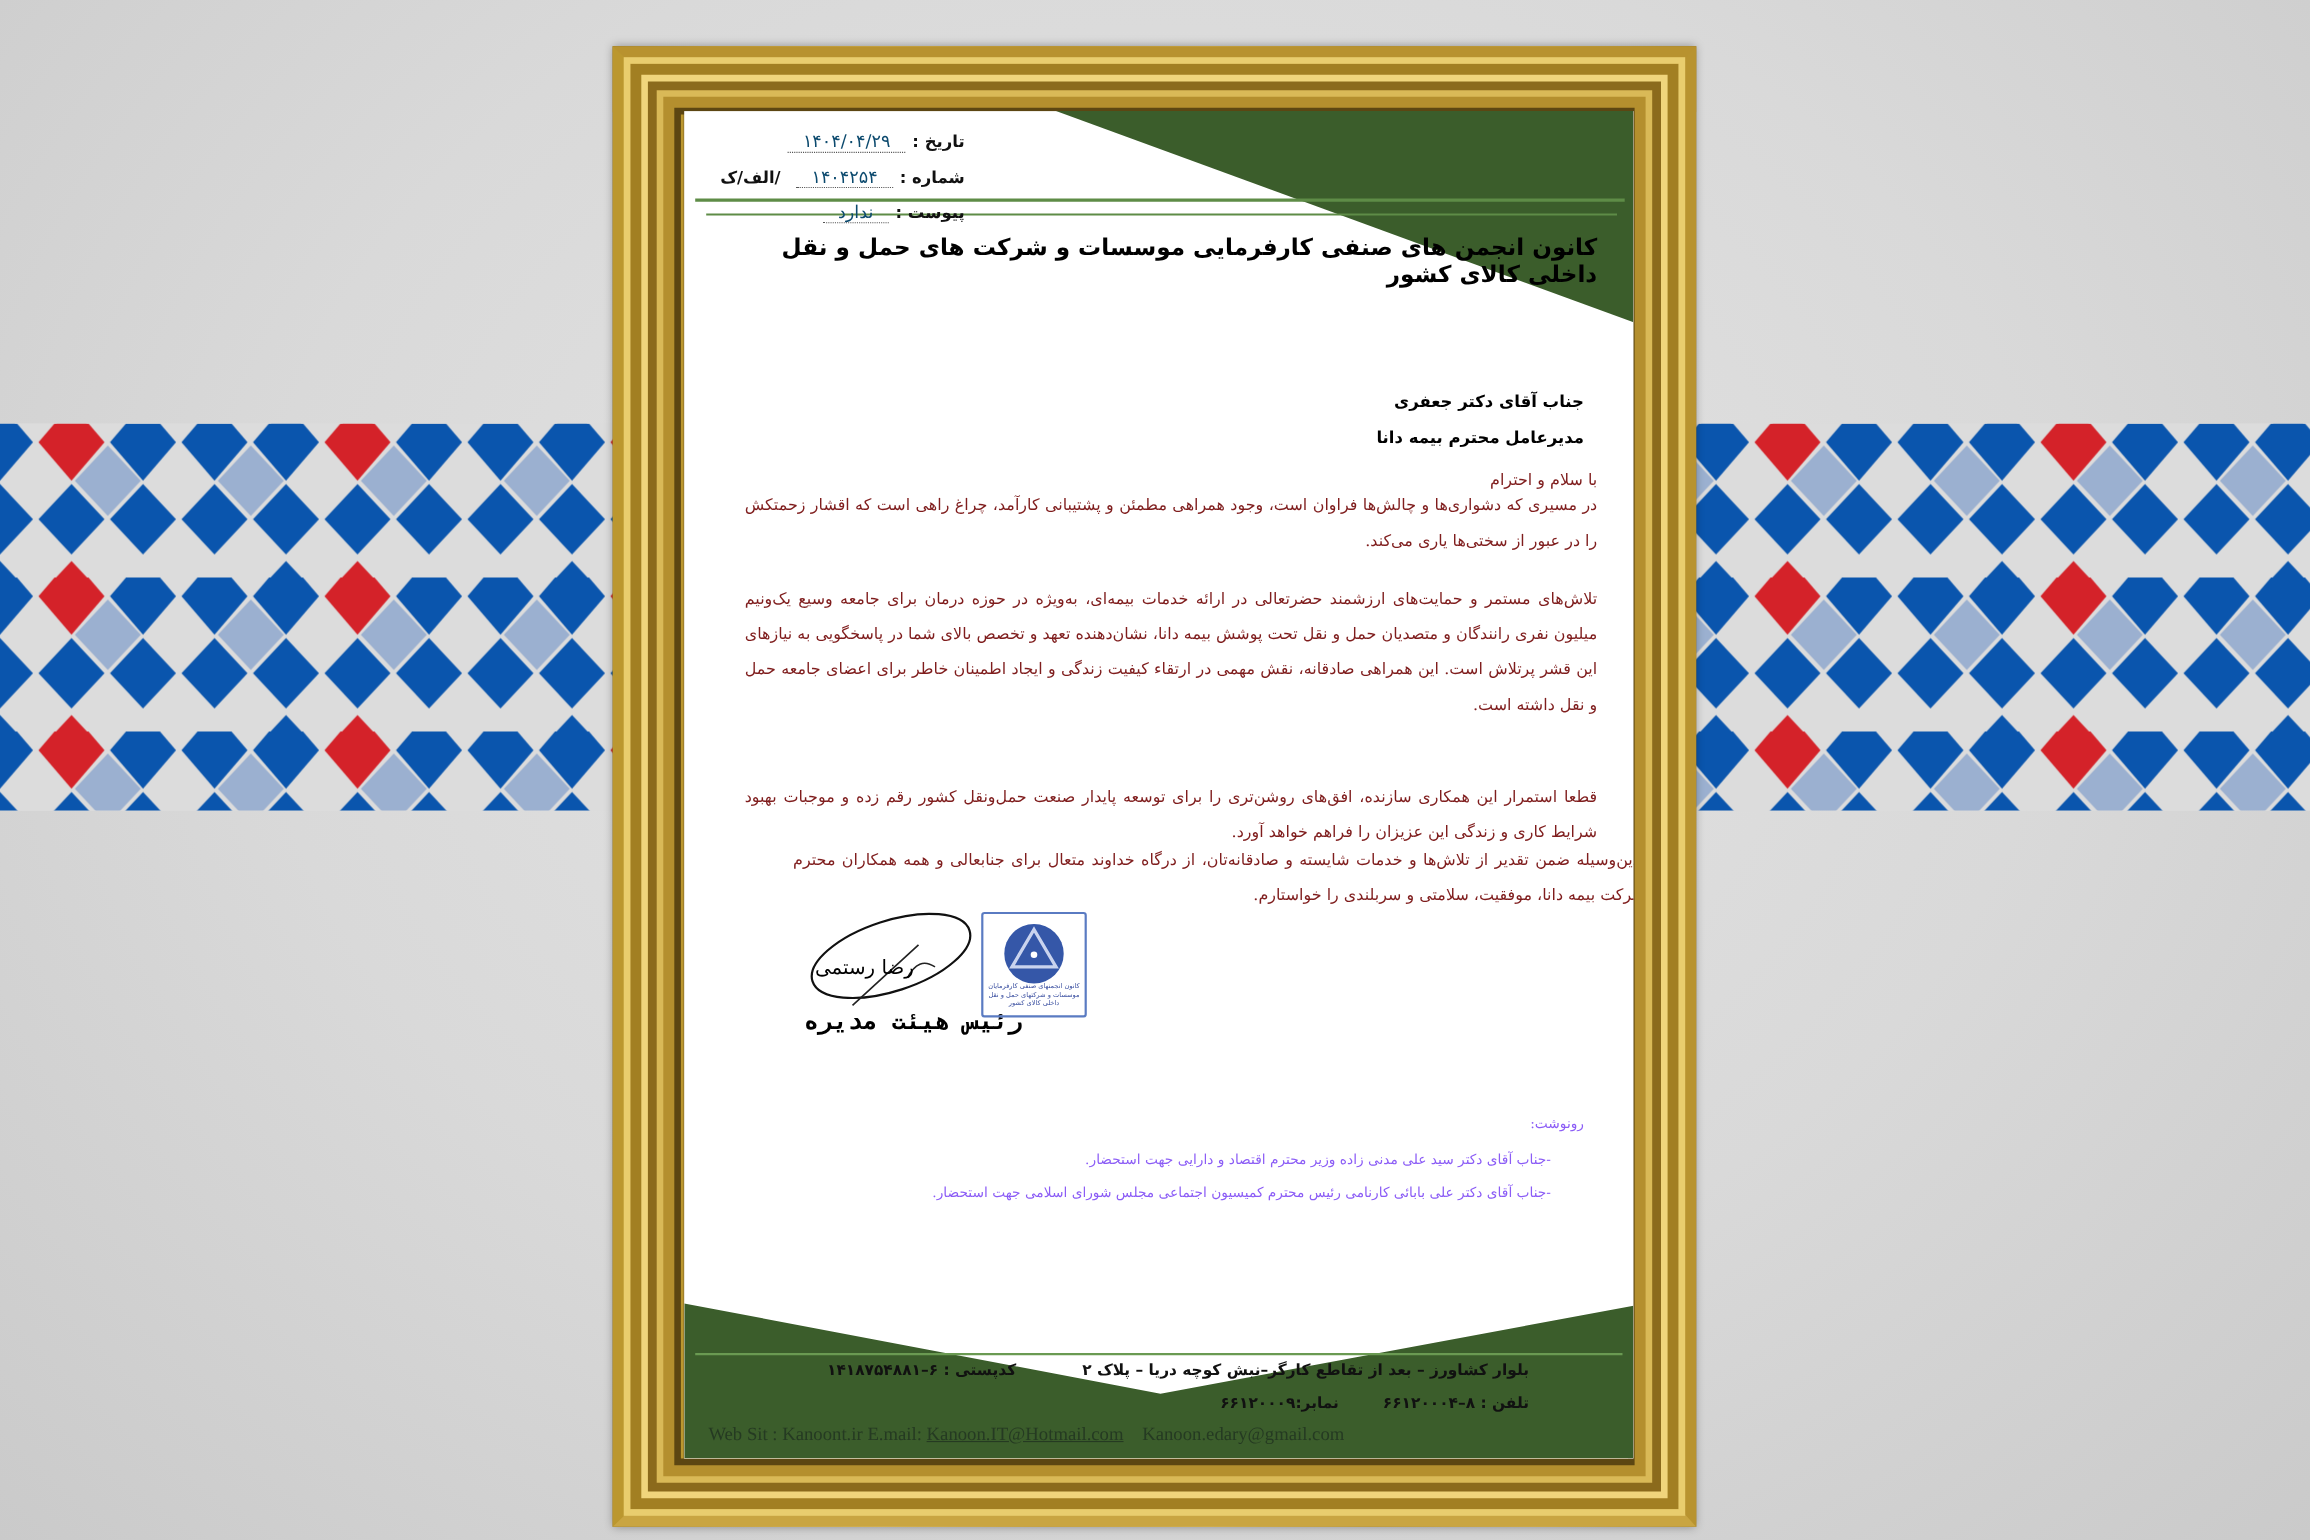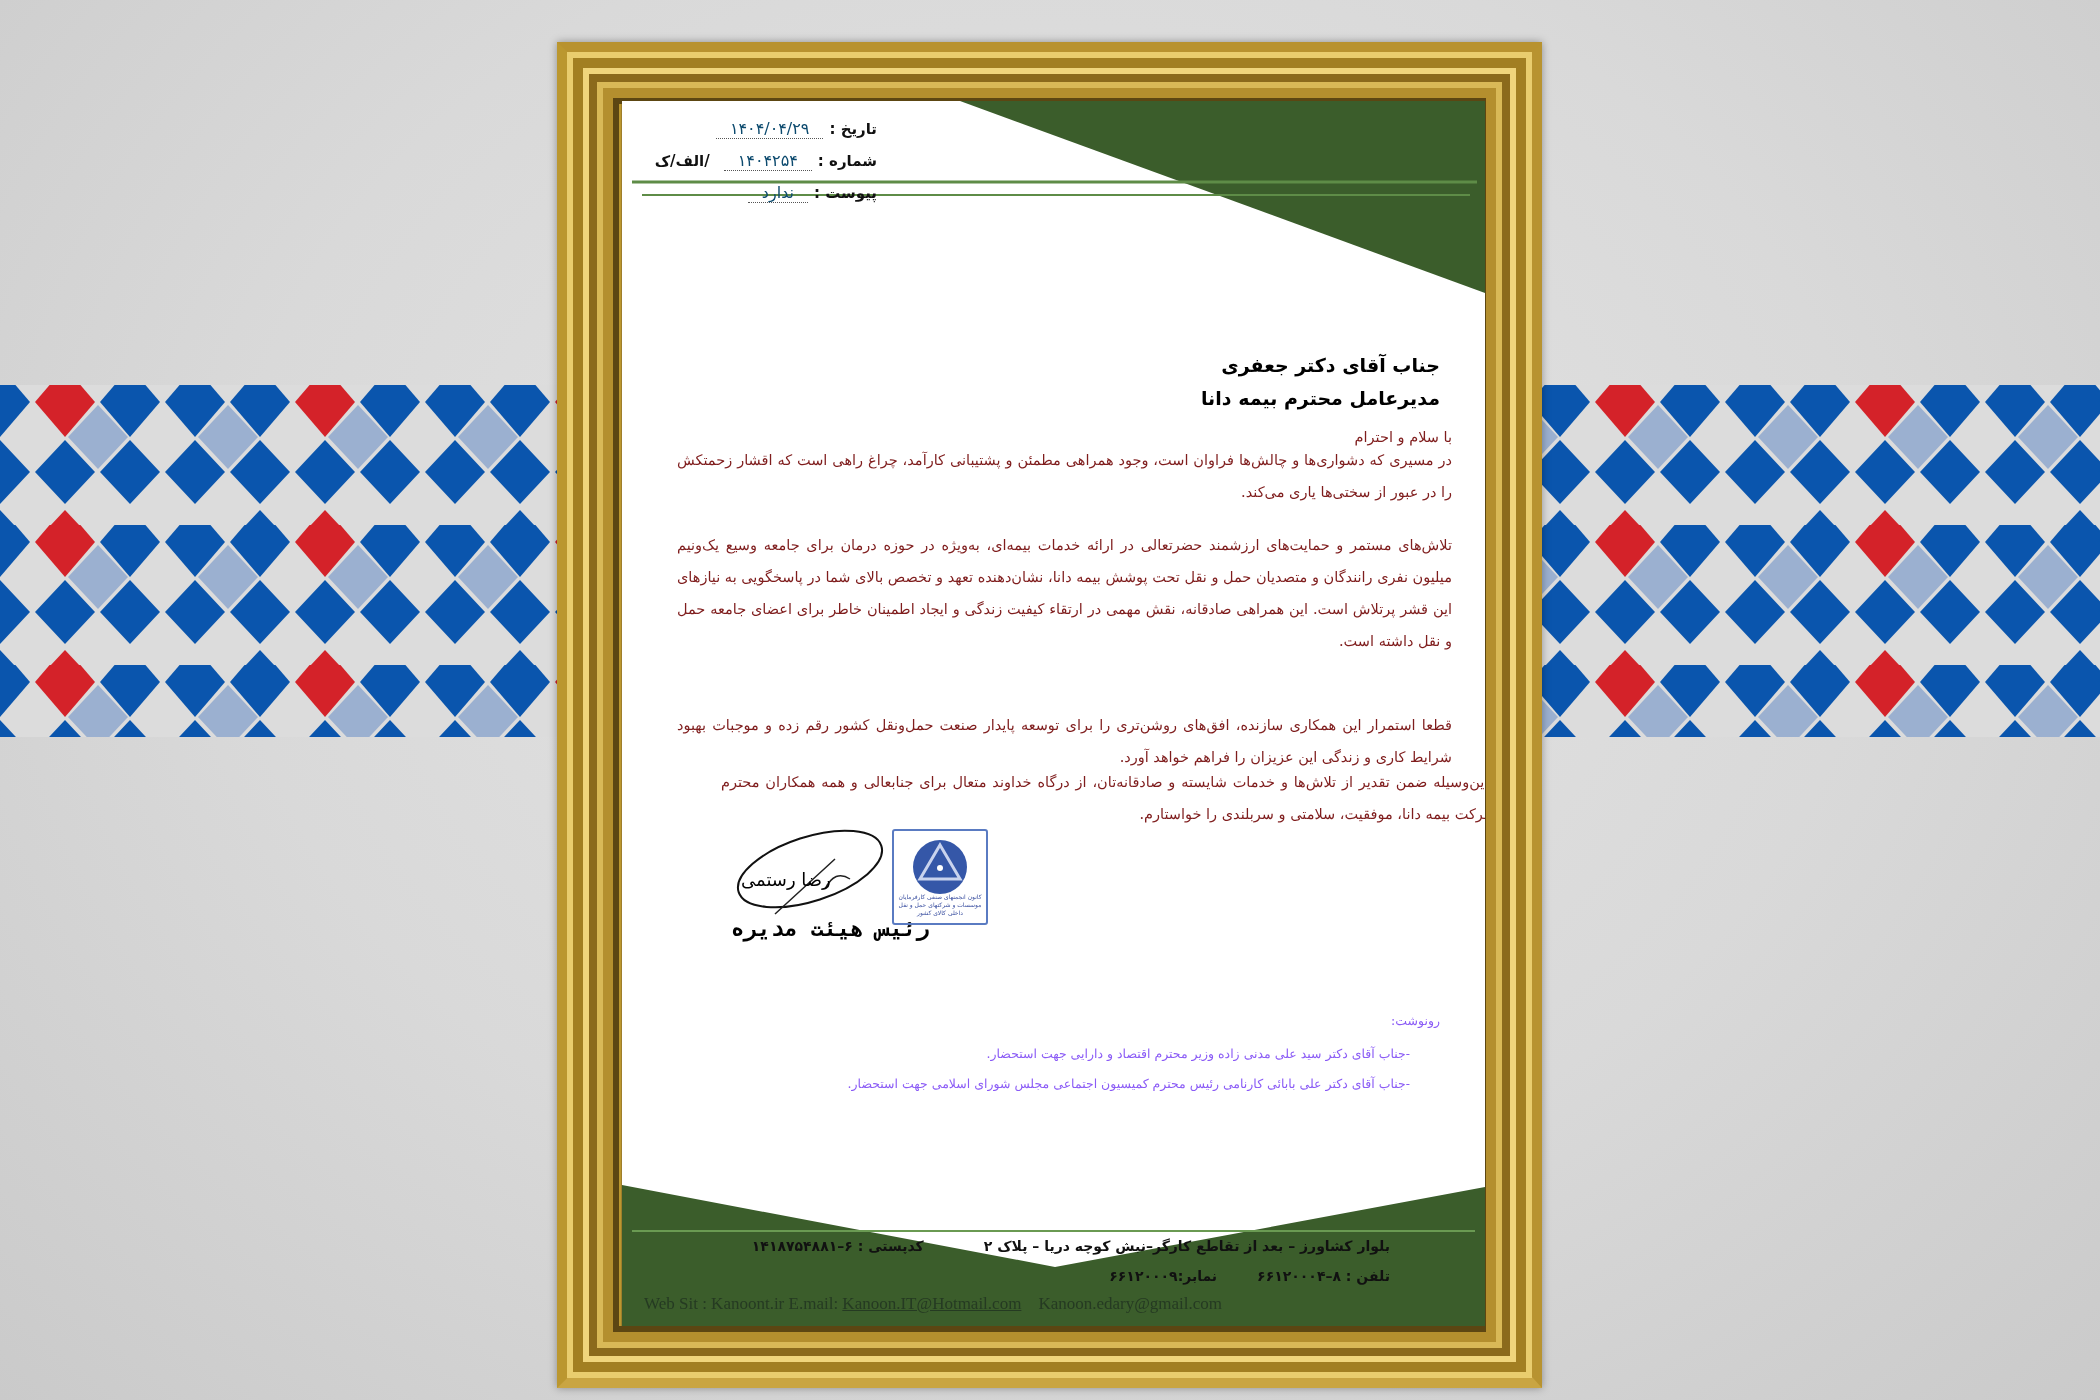--- a/index.html
+++ b/index.html
@@ -45,21 +45,21 @@
   .meta-val { font-weight:normal; border-bottom:1px dotted #555; padding:0 14px; font-size:16px; color:#0c4a6e; }
   .meta-suffix { font-weight:bold; margin-right:14px; }
   .org-title {
     position:absolute; left:40px; top:112px; width:790px; text-align:right; direction:rtl;
     font-size:21px; font-weight:bold; color:#000; letter-spacing:-0.3px;
   }
   .body-text {
     position:absolute; left:55px; width:775px; direction:rtl; text-align:justify;
     font-family:"DejaVu Serif", serif; font-size:14.5px; color:#7f1d1d; line-height:32px;
   }
-  .recipient { position:absolute; right:45px; top:248px; direction:rtl; font-weight:bold; font-size:19px; line-height:33px; color:#000; }
+  .recipient { position:absolute; right:45px; top:248px; direction:rtl; font-weight:bold; font-size:15px; line-height:33px; color:#000; }
   .sign-block { position:absolute; left:103px; top:728px; width:130px; height:120px; }
   .sign-name { position:absolute; left:16px; top:40px; font-weight:normal; font-size:18px; direction:rtl; white-space:nowrap;text-align:right; }
   .sign-title { position:absolute; left:6px; top:87px; font-weight:bold; font-size:22px; direction:rtl; white-space:nowrap;font-family:Liberation Mono, monospace; }
   .stamp {
     position:absolute; left:270px; top:728px; width:96px; height:96px;
     border:2px solid #5a7bc2; border-radius:3px; box-sizing:border-box;
   }
   .stamp-text { position:absolute; left:4px; right:4px; bottom:6px; font-size:6px; color:#3a4fa0; text-align:center; direction:rtl; line-height:8px; }
   .cc { position:absolute; right:45px; direction:rtl; font-family:"DejaVu Serif", serif; font-size:12.5px; color:#8b5cf6; white-space:nowrap; }
   .footer-line1 { position:absolute; right:95px; top:1137px; direction:rtl; font-weight:bold; font-size:14px; color:#111; white-space:nowrap; display:flex; gap:60px; }
@@ -129,20 +129,21 @@
       <span class="meta-label">شماره :</span>
       <span class="meta-val">۱۴۰۴۲۵۴</span>
       <span class="meta-suffix">/الف/ک</span>
     </div>
     <div class="meta-row">
       <span class="meta-label">پیوست :</span>
       <span class="meta-val">ندارد</span>
     </div>
   </div>
 
+  <div class="org-title">کانون انجمن های صنفی کارفرمایی موسسات و شرکت های  حمل و نقل داخلی کالای کشور</div>
 
   <div class="recipient">
     <div>جناب آقای دکتر جعفری</div>
     <div>مدیرعامل محترم بیمه دانا</div>
   </div>
 
   <div class="body-text" style="top:320px;">با سلام و احترام</div>
   <div class="body-text" style="top:343px;">در مسیری که دشواری‌ها و چالش‌ها فراوان است، وجود همراهی مطمئن و پشتیبانی کارآمد، چراغ راهی است که اقشار زحمتکش را در عبور از سختی‌ها یاری می‌کند.</div>
   <div class="body-text" style="top:428px;">تلاش‌های مستمر و حمایت‌های ارزشمند حضرتعالی در ارائه خدمات بیمه‌ای، به‌ویژه در حوزه درمان برای جامعه وسیع یک‌ونیم میلیون نفری رانندگان و متصدیان حمل و نقل تحت پوشش بیمه دانا، نشان‌دهنده تعهد و تخصص بالای شما در پاسخگویی به نیازهای این قشر پرتلاش است. این همراهی صادقانه، نقش مهمی در ارتقاء کیفیت زندگی و ایجاد اطمینان خاطر برای اعضای جامعه حمل و نقل داشته است.</div>
   <div class="body-text" style="top:608px;">قطعا استمرار این همکاری سازنده، افق‌های روشن‌تری را برای توسعه پایدار صنعت حمل‌ونقل کشور رقم زده و موجبات بهبود شرایط کاری و زندگی این عزیزان را فراهم خواهد آورد.</div>

